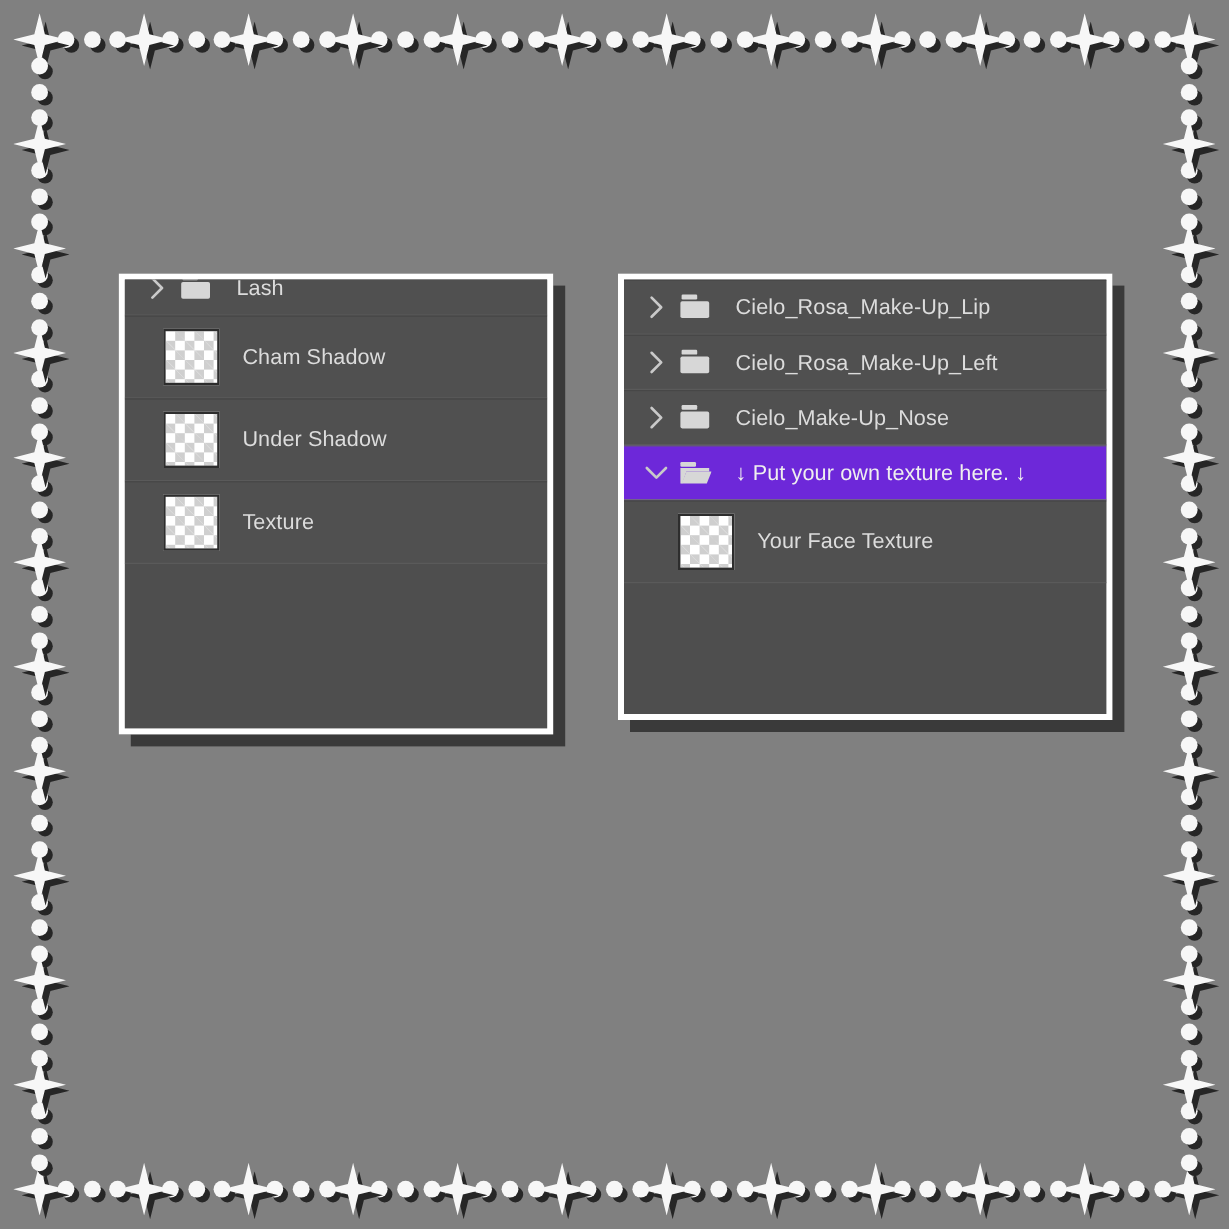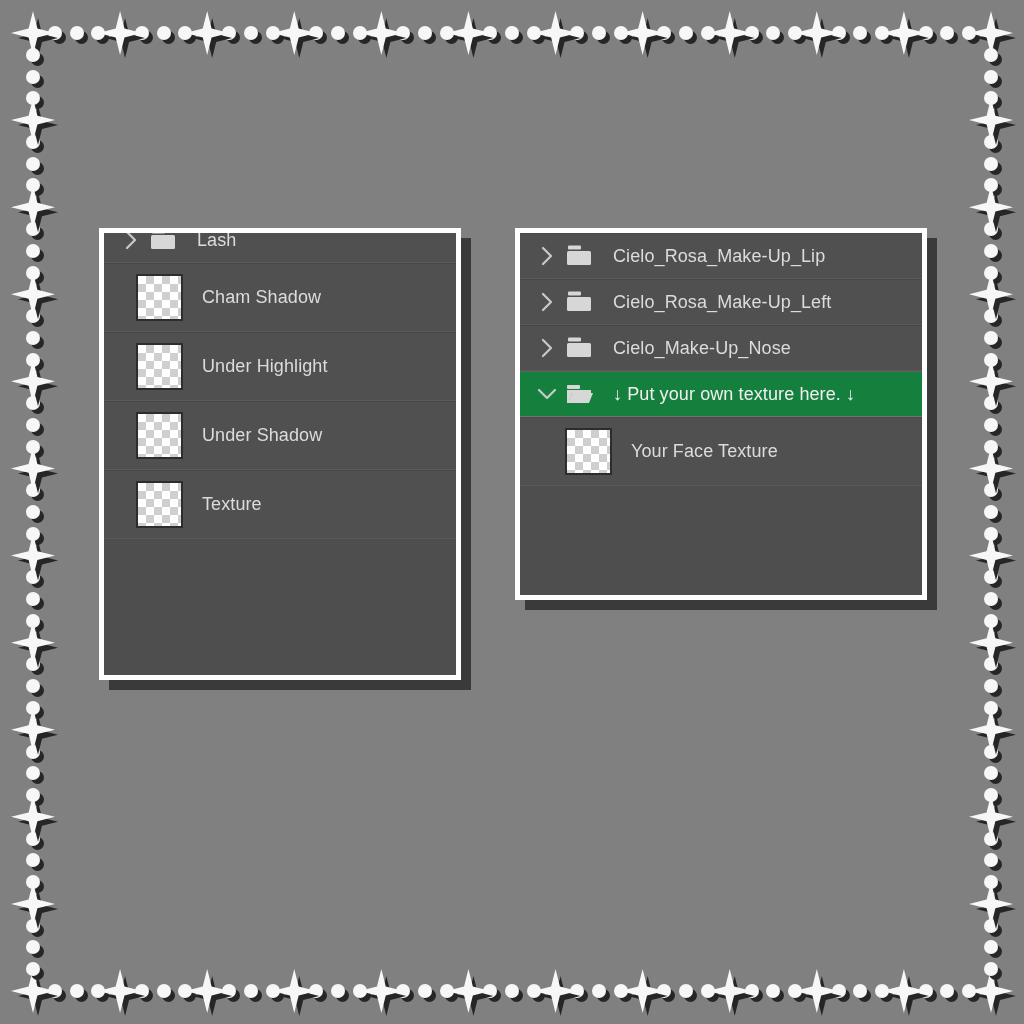--- a/index.html
+++ b/index.html
@@ -49,21 +49,21 @@
   .row{
     position:relative;
     display:flex;align-items:center;
     box-sizing:border-box;
     background:#505050;
     border-bottom:1px solid #5a5a5a;
     border-top:1px solid #474747;
   }
   .row.group{height:46px;}
   .row.layer{height:69px;}
-  .row.sel{background:#15803d;border-bottom-color:#747474;border-top-color:#616161;}
+  .row.sel{background:#6d28d9;border-bottom-color:#747474;border-top-color:#616161;}
 
   .chev{
     width:26px;flex:0 0 26px;display:flex;align-items:center;justify-content:center;
     margin-left:14px;
   }
   .chev svg{display:block;}
   .foldicon{width:34px;flex:0 0 34px;display:flex;align-items:center;justify-content:center;margin-left:2px;}
   .foldicon svg{display:block;}
 
   .thumb{
@@ -813,45 +813,41 @@
       <div class="bstar" style="left: 11px; top: 881.909px;">
         <span class="sh"></span>
         <span class="fg"></span>
       </div>
       <div class="bstar" style="left: 969px; top: 881.909px;">
         <span class="sh"></span>
         <span class="fg"></span>
       </div>
     </div>
 
-  <div class="panel-wrap" id="left-panel-wrap" style="left:99px;top:228px;width:362px;height:452px;">
+  <div class="panel-wrap" id="left-panel-wrap" style="left:99px;top:228px;width:362px;height:384px;">
     <div class="panel-shadow"></div>
     <div class="panel">
       <div class="rows" id="left-rows" style="top:-16px;">
           <div class="row group">
             <span class="chev">
               <svg width="14" height="20" viewBox="0 0 14 20">
                 <path d="M3 2 L11 10 L3 18" fill="none" stroke="#c9c9c9" stroke-width="2.2" stroke-linecap="round" stroke-linejoin="round"></path>
               </svg>
             </span>
             <span class="foldicon">
               <svg width="28" height="24" viewBox="0 0 28 24">
                 <rect x="3" y="1.5" width="13" height="4" rx="1" fill="#d7d7d7"></rect>
                 <rect x="2" y="7" width="24" height="14" rx="1.5" fill="#d7d7d7"></rect>
               </svg>
             </span>
             <span class="rlabel">Lash</span>
           </div>
           <div class="row layer">
             <span class="thumb"></span>
             <span class="rlabel">Cham Shadow</span>
-          </div>
-          <div class="row layer">
-            <span class="thumb"></span>
-            <span class="rlabel">Under Highlight</span>
           </div>
           <div class="row layer">
             <span class="thumb"></span>
             <span class="rlabel">Under Shadow</span>
           </div>
           <div class="row layer">
             <span class="thumb"></span>
             <span class="rlabel">Texture</span>
           </div>
         </div>

